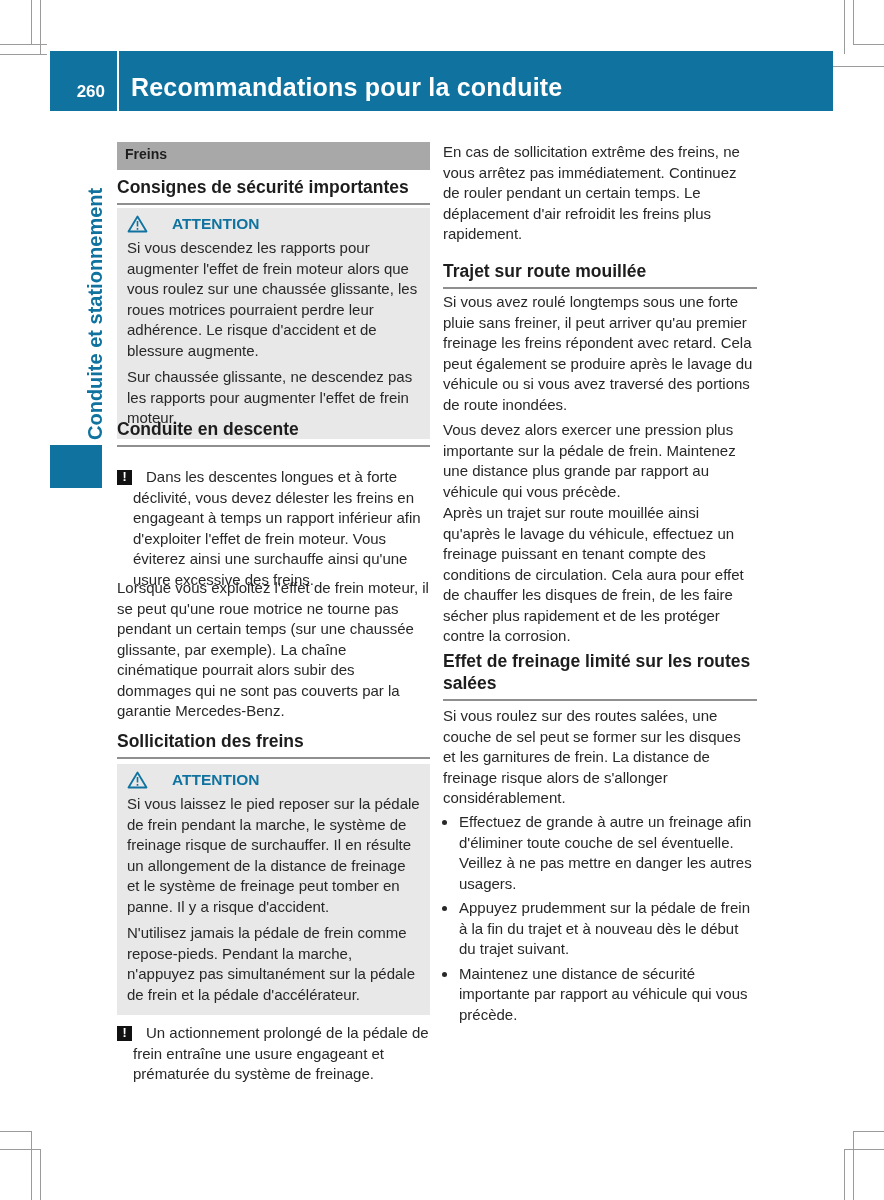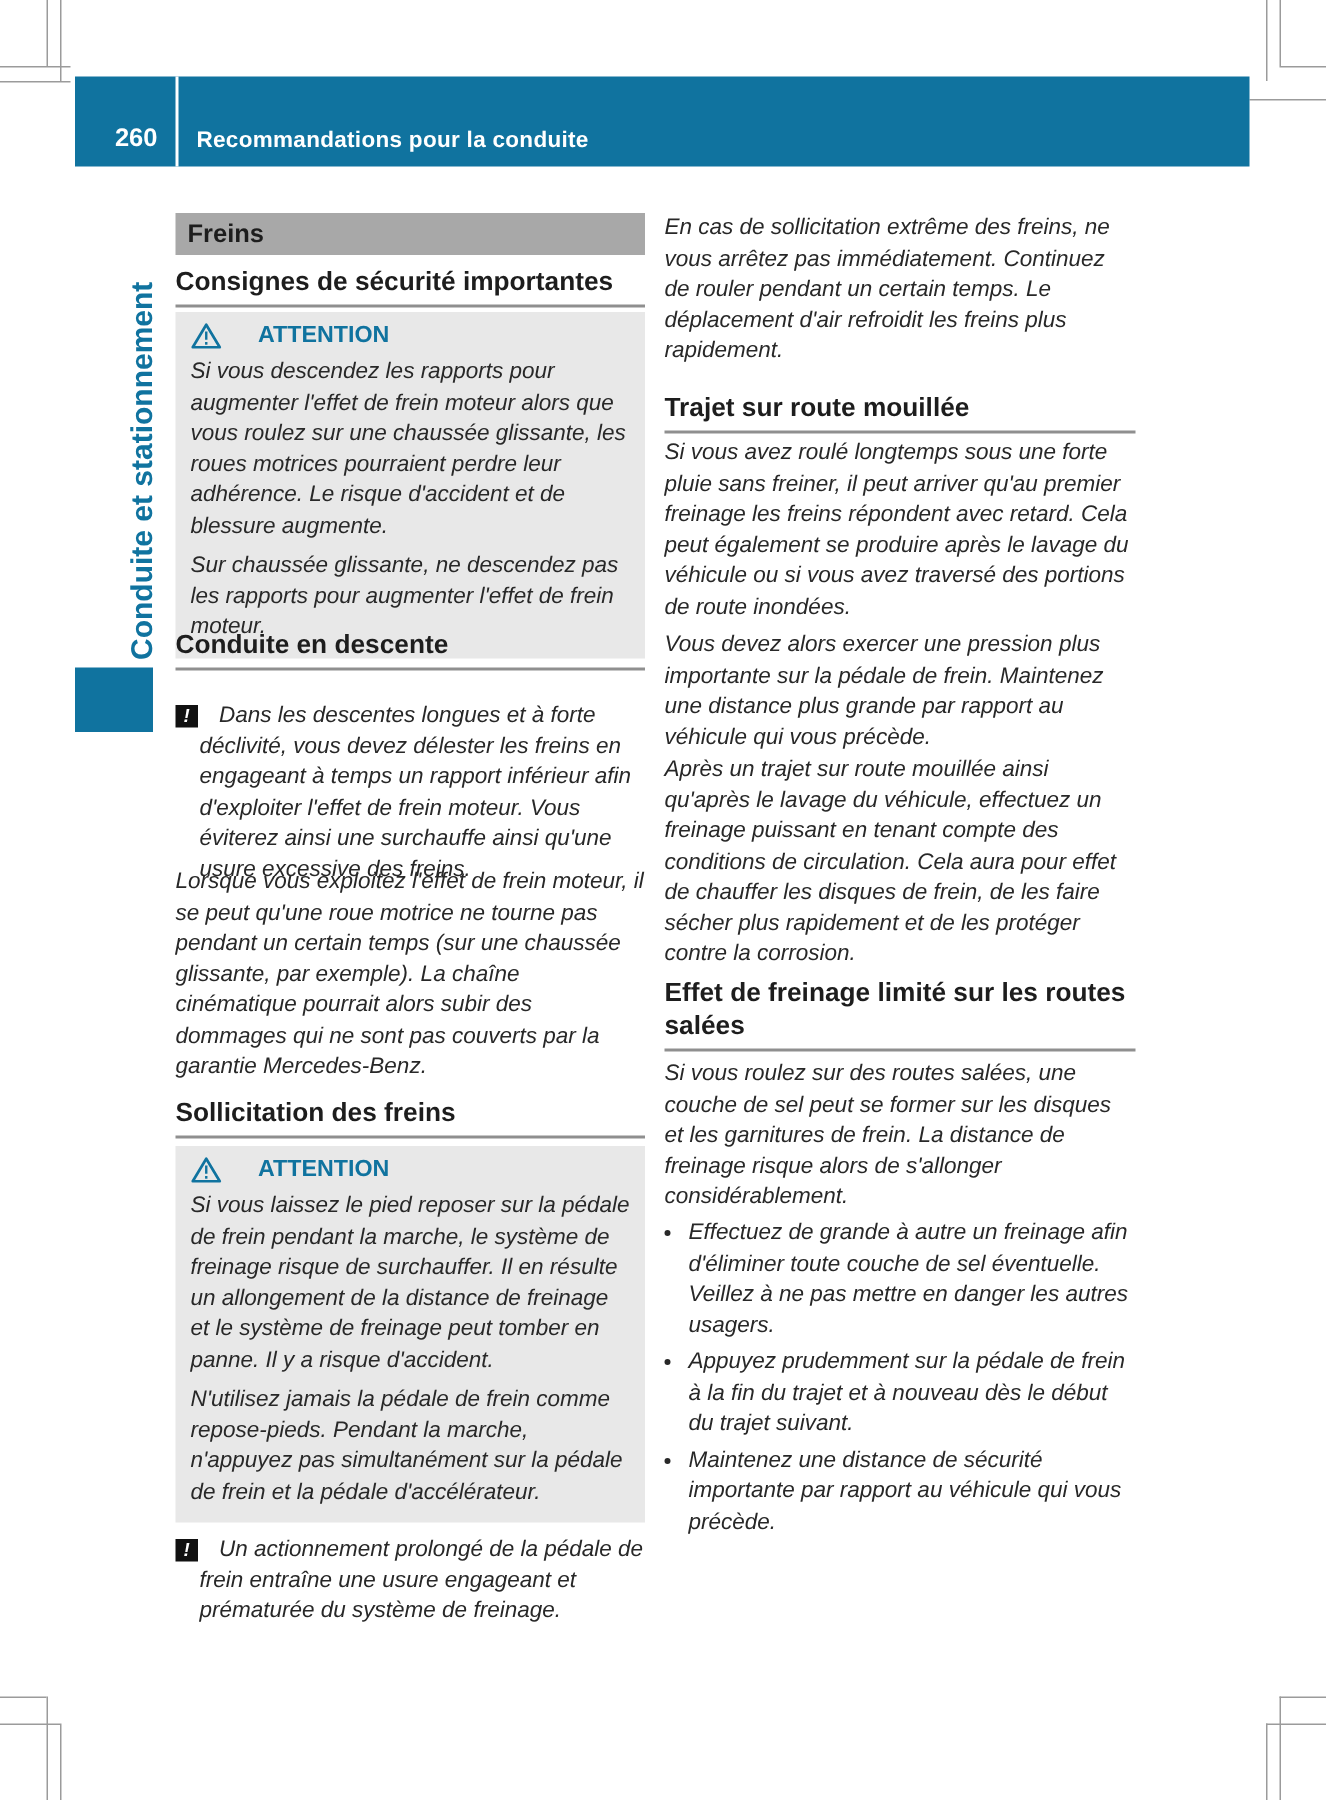--- a/index.html
+++ b/index.html
@@ -14,49 +14,49 @@
   .topbar {
     position:absolute; left:50px; top:51px; width:783px; height:60px;
     background:#10739f; display:flex; align-items:flex-end;
   }
   .pagenum {
     width:55px; text-align:right; padding:0 12px 9px 0;
     color:#ffffff; font-weight:bold; font-size:17px;
   }
   .topsep { width:2px; align-self:stretch; background:#ffffff; }
   .title {
-    margin:0 0 9px 12px; color:#ffffff; font-size:15px; font-weight:bold;
+    margin:0 0 9px 12px; color:#ffffff; font-size:25px; font-weight:bold;
     letter-spacing:0.2px;
   }
 
   
   .side-label {
     position:absolute; left:84px; top:440px; width:282px;
     transform:rotate(-90deg); transform-origin:0 0;
     font-size:20px; font-weight:bold; color:#10739f; white-space:nowrap;
   }
   .side-square {
     position:absolute; left:50px; top:445px; width:52px; height:43px;
     background:#10739f;
   }
 
   
   .blk { position:absolute; box-sizing:border-box; }
   .col-l { left:117px; width:313px; }
   .col-r { left:443px; width:314px; }
 
   .band {
-    background:#a8a8a8; color:#1d1d1d; font-size:17px; font-weight:bold;
+    background:#a8a8a8; color:#1d1d1d; font-size:14px; font-weight:bold;
     padding:4px 8px; height:28px;
   }
   h2.sec {
     margin:0; font-size:17.5px; font-weight:bold; color:#1d1d1d;
     border-bottom:2px solid #8f8f8f; padding-bottom:5px; line-height:22px;
   }
-  .body-txt, .warnbox p, .note, .bullets li { font-size:15px; line-height:20.5px;font-style:italic; }
+  .body-txt, .warnbox p, .note, .bullets li { font-size:15px; line-height:20.5px; }
   p.body-txt { margin:0; }
 
   .warnbox { background:#e8e8e8; padding:7px 10px 10px 10px; }
   .warnhead {
     display:flex; align-items:center; gap:24px; color:#10739f;
     font-weight:bold; font-size:15.5px; margin-bottom:5px;
   }
   .warnhead svg { display:block; }
   .warnbox p { margin:0 0 6px 0; }
   .warnbox p:last-child { margin-bottom:0; }

